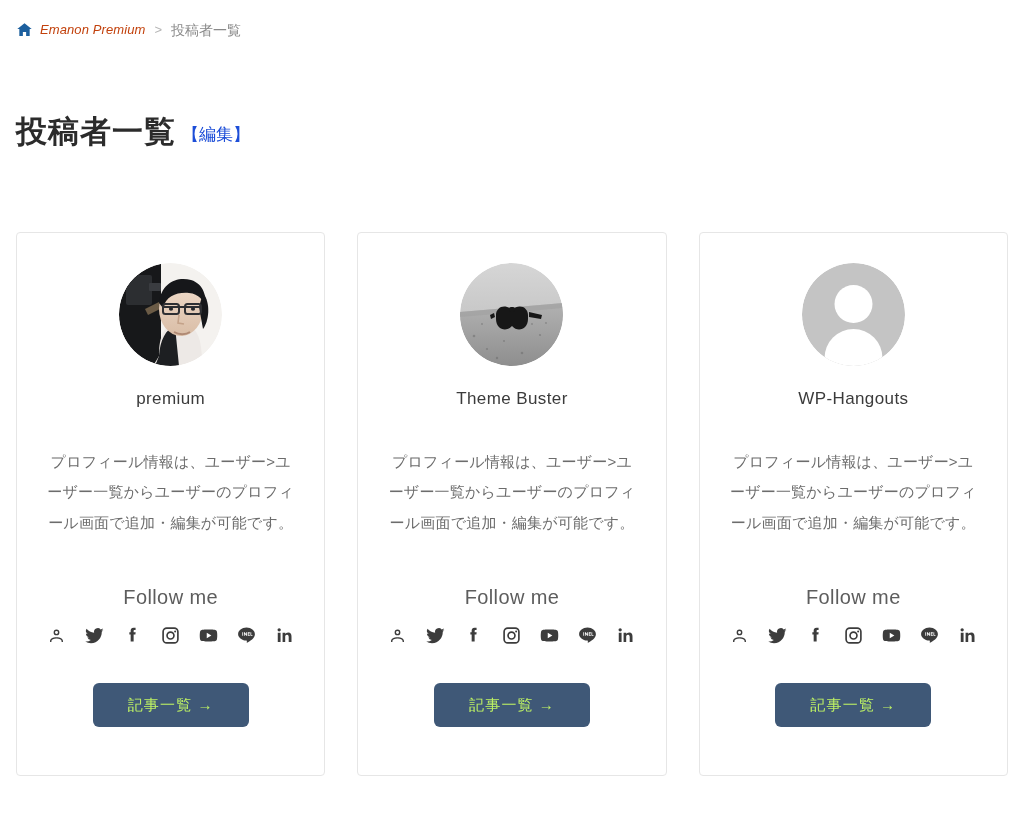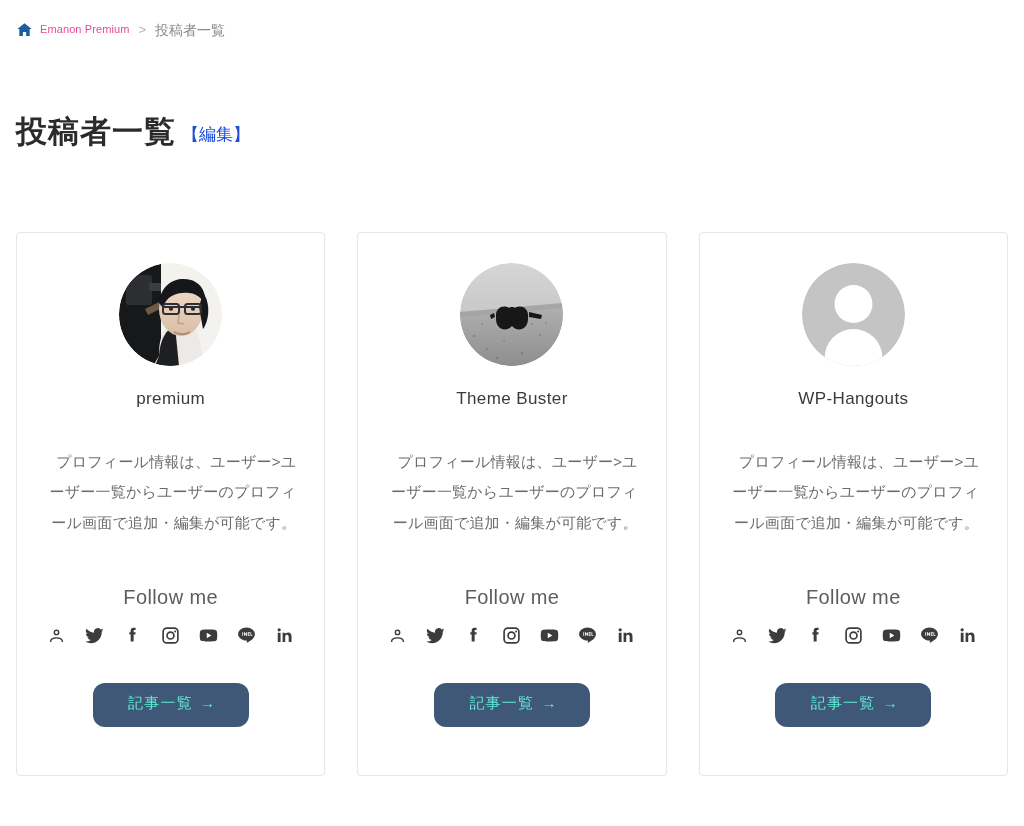--- a/index.html
+++ b/index.html
@@ -28,24 +28,25 @@
   }
   .home-icon {
     display: inline-block;
     width: 17px;
     height: 17px;
     color: #1c5f9e;
     flex: 0 0 auto;
   }
   .home-icon svg { display: block; width: 17px; height: 17px; fill: currentColor; }
   .crumb-link {
-    color: #ec4899;
+    color: #c2410c;
     text-decoration: none;
-    font-size: 11px;
+    font-size: 13px;
     letter-spacing: .1px;
+    font-style: italic;
   }
   .crumb-sep {
     color: #b5b5b5;
     font-size: 13px;
     padding: 0 2px;
   }
   .crumb-current {
     color: #8a8a8a;
     font-size: 14px;
   }
@@ -108,21 +109,21 @@
     letter-spacing: .4px;
     text-align: center;
     line-height: 1.2;
   }
 
   .bio {
     margin-top: 37px;
     font-size: 15px;
     line-height: 2.05;
     color: #6c6c6c;
-    text-align: right;
+    text-align: center;
     width: 100%;
     letter-spacing: .2px;
   }
 
   .follow-label {
     margin-top: 32px;
     font-size: 20px;
     color: #5d5d5d;
     text-align: center;
     letter-spacing: .4px;
@@ -141,24 +142,24 @@
     height: 21px;
     color: #3c3c3c;
     display: block;
     cursor: pointer;
   }
   .social-icon svg { display: block; width: 21px; height: 21px; fill: currentColor; }
 
   .posts-button {
     margin-top: 37px;
     background: #3f5877;
-    color: #5eead4;
+    color: #bef264;
     border: none;
-    border-radius: 12px;
-    font-family: Liberation Mono, monospace;
+    border-radius: 6px;
+    font-family: Liberation Serif, serif;
     font-size: 15px;
     letter-spacing: 1.2px;
     padding: 13px 26px;
     cursor: pointer;
     line-height: 1.2;
     min-width: 156px;
     text-align: center;
   }
 </style>
 </head>

